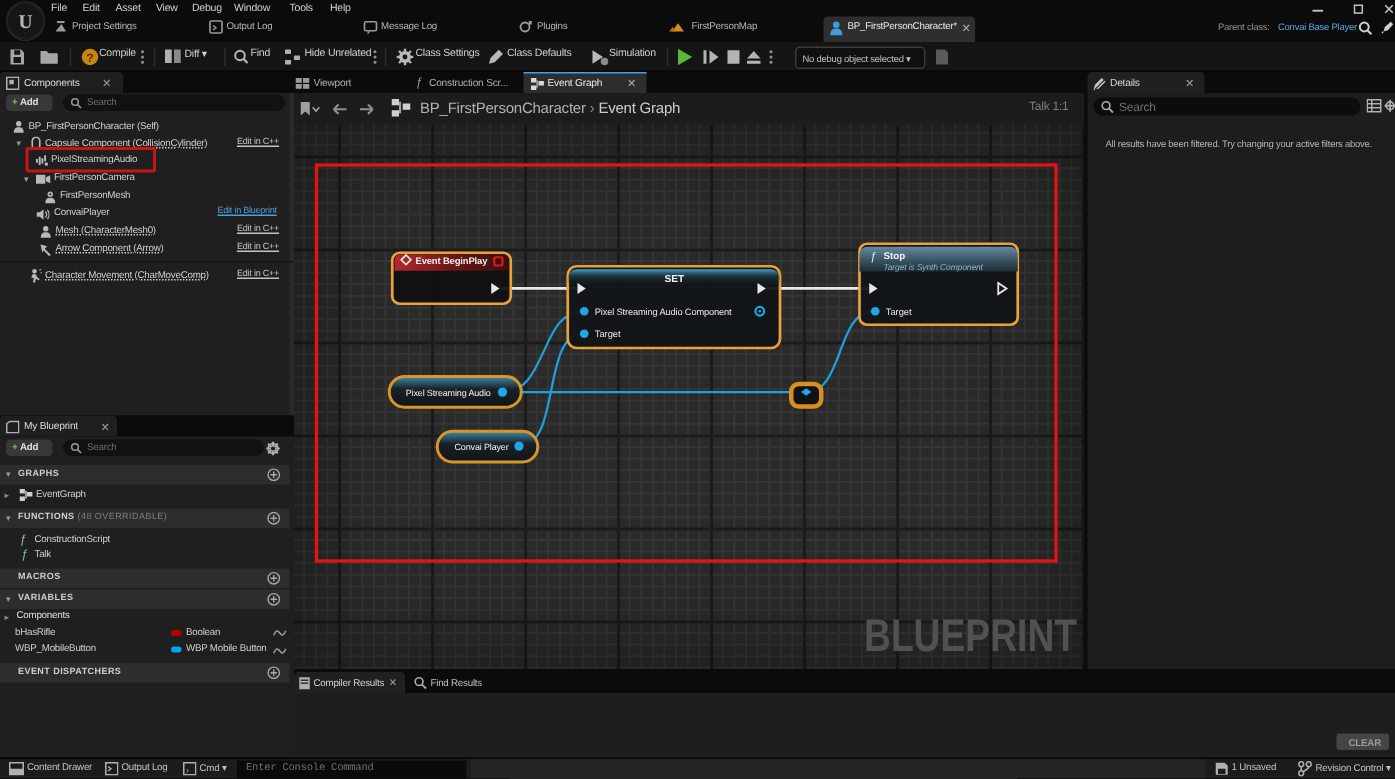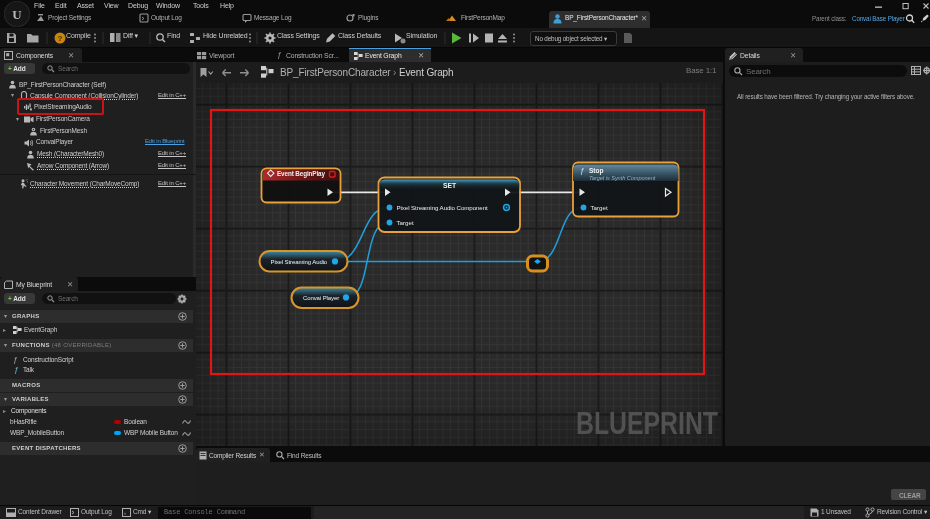--- a/index.html
+++ b/index.html
@@ -393,21 +393,21 @@
 </svg>
 <svg class="abs" style="left:261px;top:66px" width="13" height="12" viewBox="0 0 13 12">
  <g fill="#cfcfcf">
         <rect x="0" y="0" width="5" height="4.2"></rect>
         <rect x="7.5" y="3" width="5" height="4.2"></rect>
         <rect x="0" y="7.5" width="5" height="4.2"></rect>
         <rect x="5" y="1.8" width="1.4" height="7.8" opacity="0.75"></rect>
       </g>
 </svg>
 <div class="t" style="left:280px;top:67px;font-size:10px;color:#b2b2b2;">BP_FirstPersonCharacter <span style="color:#888">›</span> <span style="color:#cfcfcf">Event Graph</span></div>
-<div class="t" style="left:686px;top:65.5px;font-size:8px;color:#7e7e7e;">Base 1:1</div>
+<div class="t" style="left:686px;top:65.5px;font-size:8px;color:#7e7e7e;">Talk 1:1</div>
 
 <div id="grid" class="abs" style="left:196px;top:83px;width:527px;height:363px;background-color:#2a2a2a;
  background-image:
   linear-gradient(#1b1b1b 2px, transparent 2px),
   linear-gradient(90deg, #1b1b1b 2px, transparent 2px),
   linear-gradient(#353535 1px, transparent 1px),
   linear-gradient(90deg, #353535 1px, transparent 1px);
  background-size: 62px 62px, 62px 62px, 7.75px 7.75px, 7.75px 7.75px;
  background-position: 0 20.6px, 29.4px 0, 0 5.1px, 6.15px 0;box-shadow: inset 0 0 60px 12px rgba(0,0,0,0.35);"></div>
 
@@ -561,21 +561,21 @@
  <rect x="0.5" y="0.5" width="8" height="8" fill="none" stroke="#b0b0b0" stroke-width="1"></rect>
       <path d="M2 3 l2 1.5 -2 1.5" stroke="#b0b0b0" stroke-width="0.9" fill="none"></path>
 </svg>
 <div class="t" style="left:81px;top:508px;font-size:6.5px;color:#c0c0c0;">Output Log</div>
 <svg class="abs" style="left:122px;top:508px" width="9" height="9" viewBox="0 0 9 9">
  <rect x="0.5" y="0.5" width="8" height="8" fill="none" stroke="#b0b0b0" stroke-width="1"></rect>
       <text x="2" y="7" font-size="6" fill="#b0b0b0">›</text>
 </svg>
 <div class="t" style="left:133px;top:508px;font-size:6.5px;color:#c0c0c0;">Cmd ▾</div>
 <div class="abs" style="left:158px;top:506.5px;width:153px;height:12px;background:#0a0a0a;"></div>
-<div class="t" style="left:164px;top:508px;font-size:7px;color:#6f6f6f;font-family:'Liberation Mono',monospace;">Base Console Command</div>
+<div class="t" style="left:164px;top:508px;font-size:7px;color:#6f6f6f;font-family:'Liberation Mono',monospace;">Enter Console Command</div>
 <svg class="abs" style="left:810px;top:508px" width="9" height="9" viewBox="0 0 9 9">
  <path d="M0.5 0.5 h6 l2 2 v6 h-8 z" fill="#b0b0b0"></path>
       <rect x="2" y="4.5" width="5" height="3.5" fill="#1c1c1c"></rect>
 </svg>
 <div class="t" style="left:821px;top:508px;font-size:6.5px;color:#c0c0c0;">1 Unsaved</div>
 <svg class="abs" style="left:865px;top:507px" width="10" height="11" viewBox="0 0 10 11">
  <circle cx="2.5" cy="2.5" r="1.6" fill="none" stroke="#b0b0b0" stroke-width="1"></circle>
  <circle cx="7.5" cy="2.5" r="1.6" fill="none" stroke="#b0b0b0" stroke-width="1"></circle>
  <circle cx="2.5" cy="8.5" r="1.6" fill="none" stroke="#b0b0b0" stroke-width="1"></circle>
  <path d="M2.5 4 v3 M7.5 4 c0 2.5 -3 2 -4 4" fill="none" stroke="#b0b0b0" stroke-width="1"></path>

